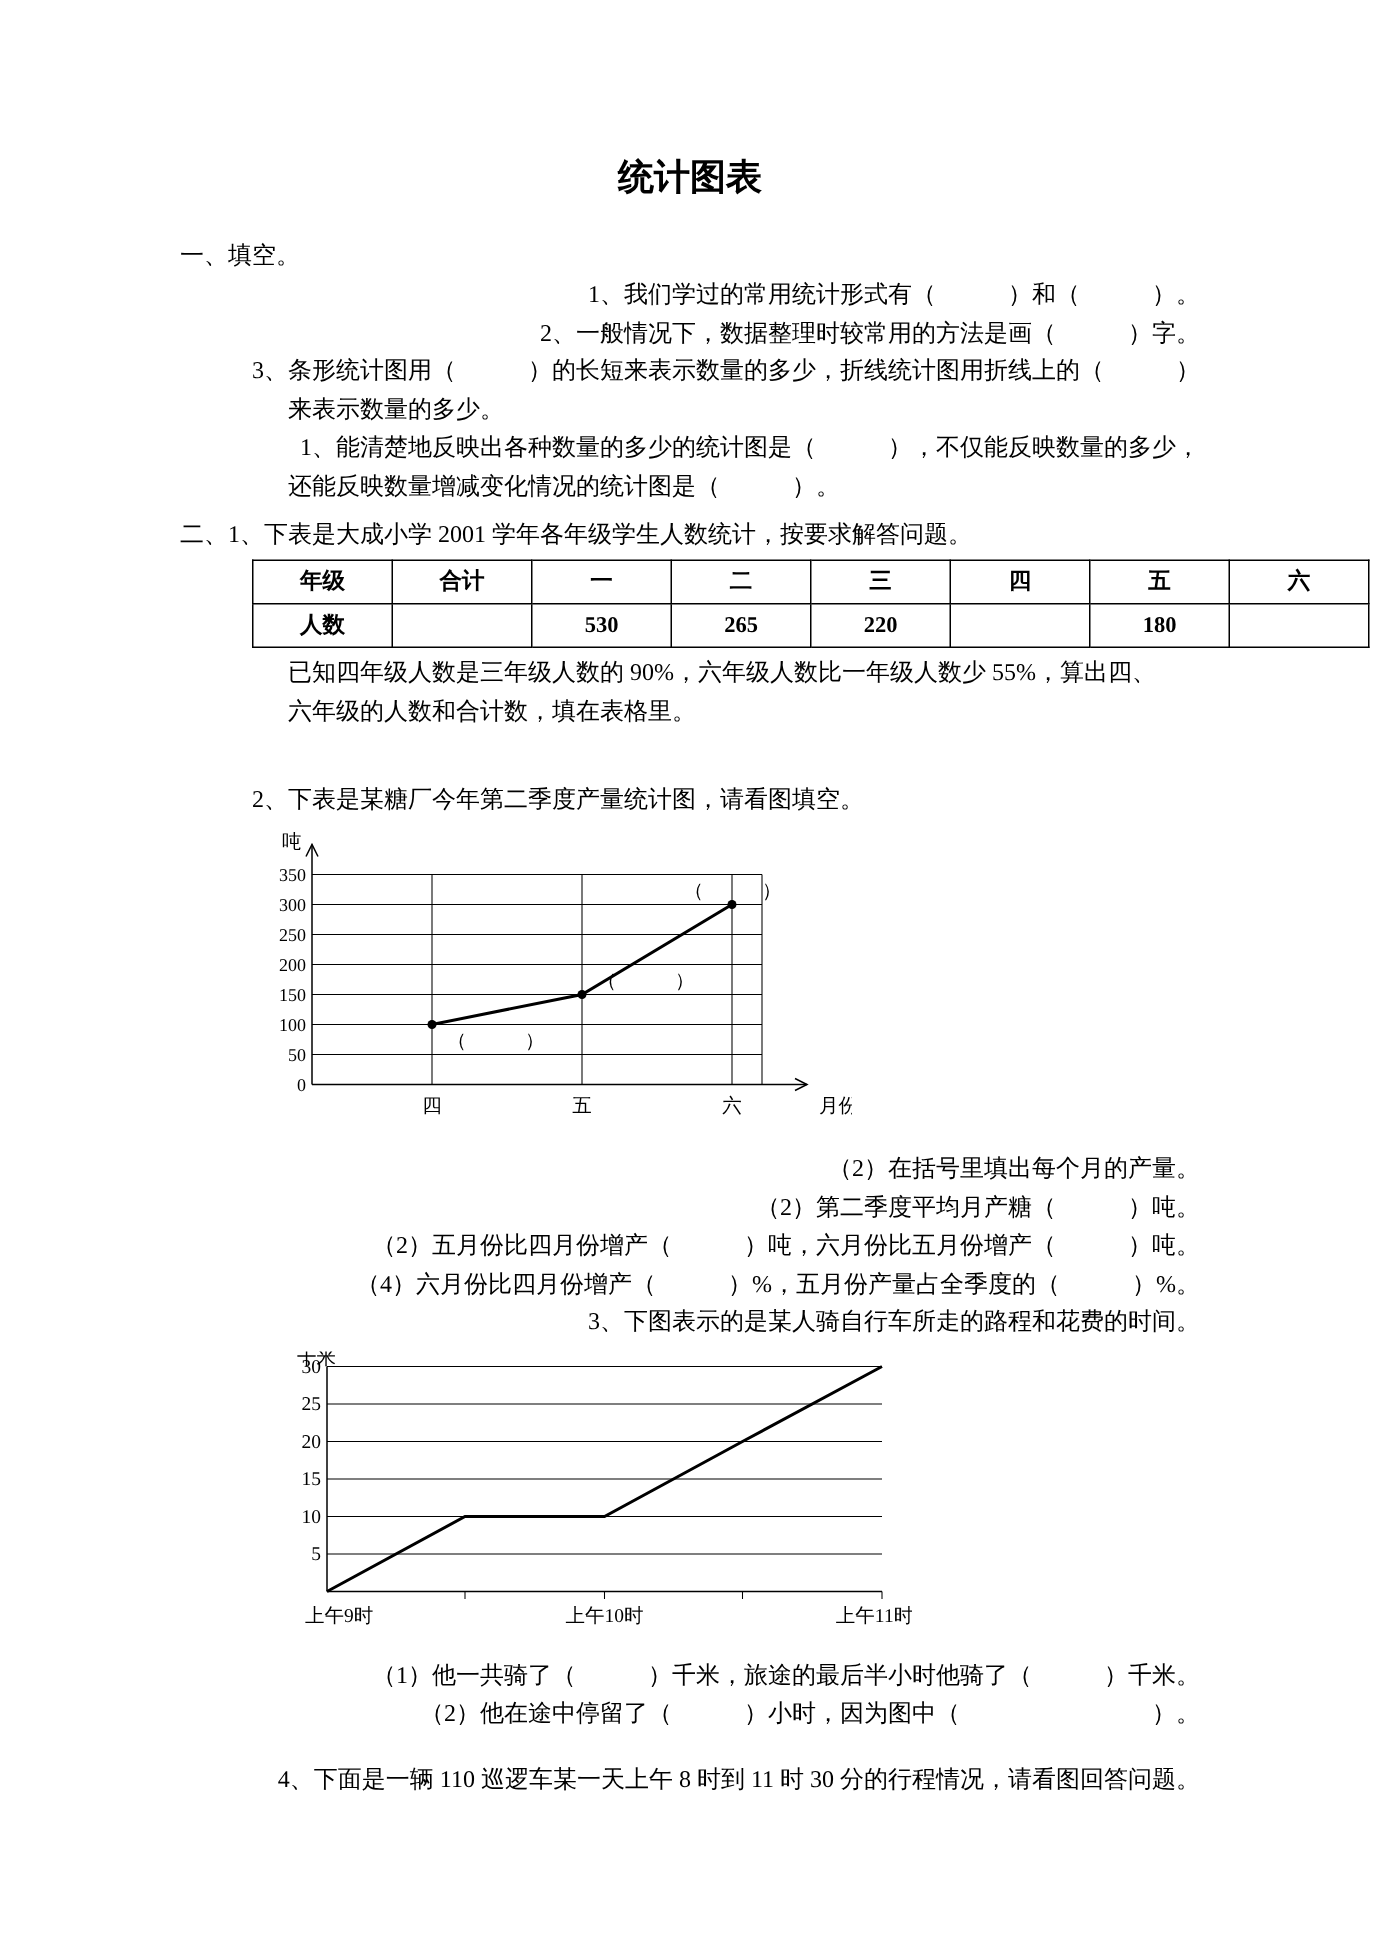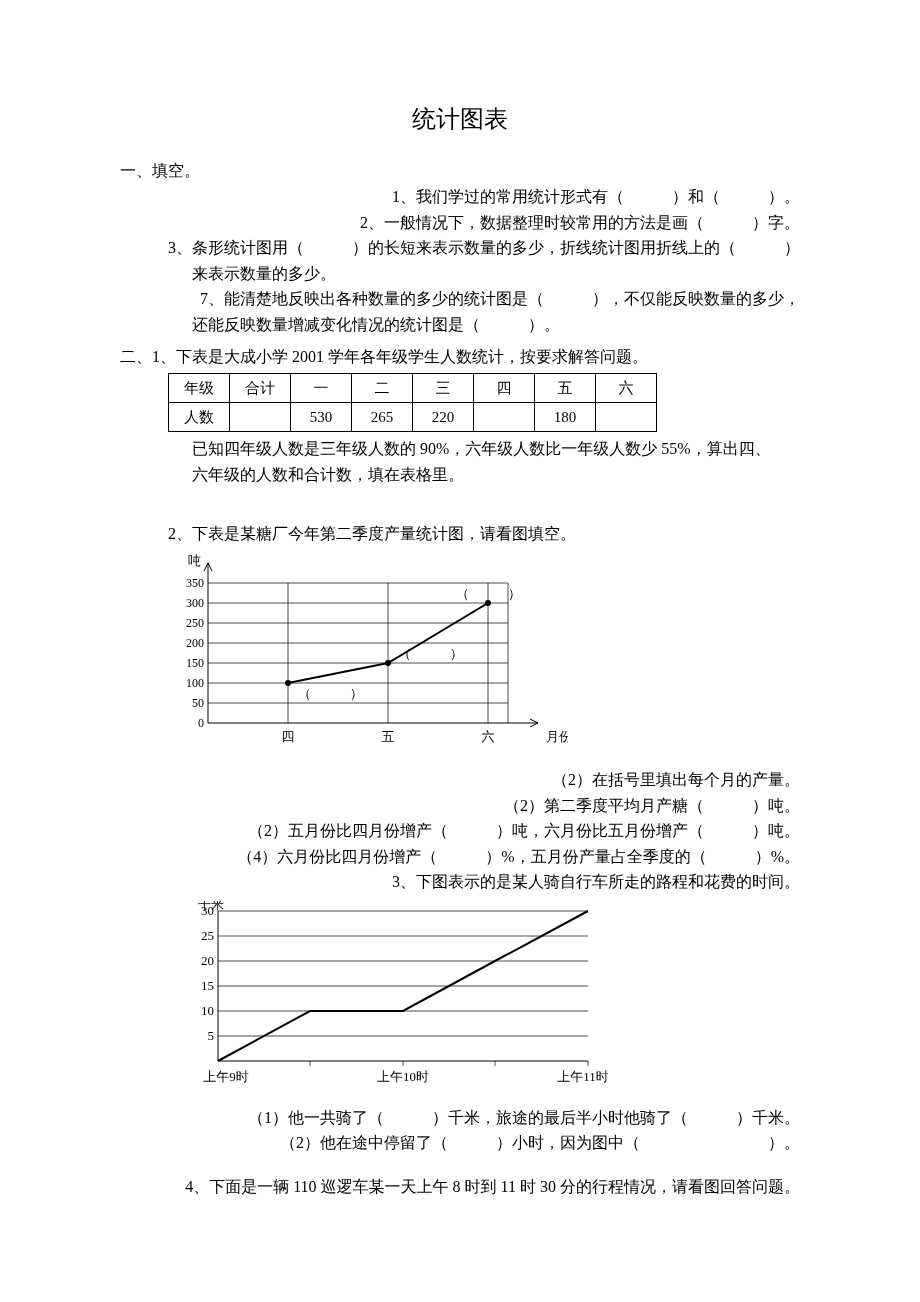--- a/index.html
+++ b/index.html
@@ -9,57 +9,58 @@
     background: #fff;
     margin: 0;
     padding: 100px 120px 60px 120px;
     line-height: 1.6;
     width: 920px;
     box-sizing: border-box;
   }
   h1 {
     text-align: center;
     font-size: 24px;
-    font-weight: normal;
+    font-weight: bold;
     margin: 0 0 20px 0;
   }
   .section-label {
     margin-top: 6px;
   }
   .indent1 { padding-left: 48px; text-align: right; }
   .indent2 { padding-left: 72px; }
   .indent3 { padding-left: 48px; margin-top: 34px; }
   table.data {
     border-collapse: collapse;
     margin: 4px 0 4px 48px;
   }
   table.data td {
     border: 1px solid #000;
-    padding: 2px 0;
+    padding: 2px 16px;
     text-align: center;
     min-width: 60px;
     font-size: 15px;
+    font-weight: bold;
   }
   .chart-wrap {
     margin: 6px 0 4px 48px;
   }
   svg { display: block; }
   .row-line { margin-left: 24px; text-align: right; }
 </style>
 </head>
 <body>
 
 <h1>统计图表</h1>
 
 <div class="section-label">一、填空。</div>
 <div class="indent1">1、我们学过的常用统计形式有（　　　）和（　　　）。</div>
 <div class="indent1">2、一般情况下，数据整理时较常用的方法是画（　　　）字。</div>
 <div class="indent1">3、条形统计图用（　　　）的长短来表示数量的多少，折线统计图用折线上的（　　　）</div>
 <div class="indent2">来表示数量的多少。</div>
-<div class="indent1">7、能清楚地反映出各种数量的多少的统计图是（　　　），不仅能反映数量的多少，</div>
+<div class="indent1">1、能清楚地反映出各种数量的多少的统计图是（　　　），不仅能反映数量的多少，</div>
 <div class="indent2">还能反映数量增减变化情况的统计图是（　　　）。</div>
 
 <div class="section-label">二、1、下表是大成小学 2001 学年各年级学生人数统计，按要求解答问题。</div>
 
 <table class="data">
   <tbody>
       <tr>
     <td>年级</td>
     <td>合计</td>
     <td>一</td>

